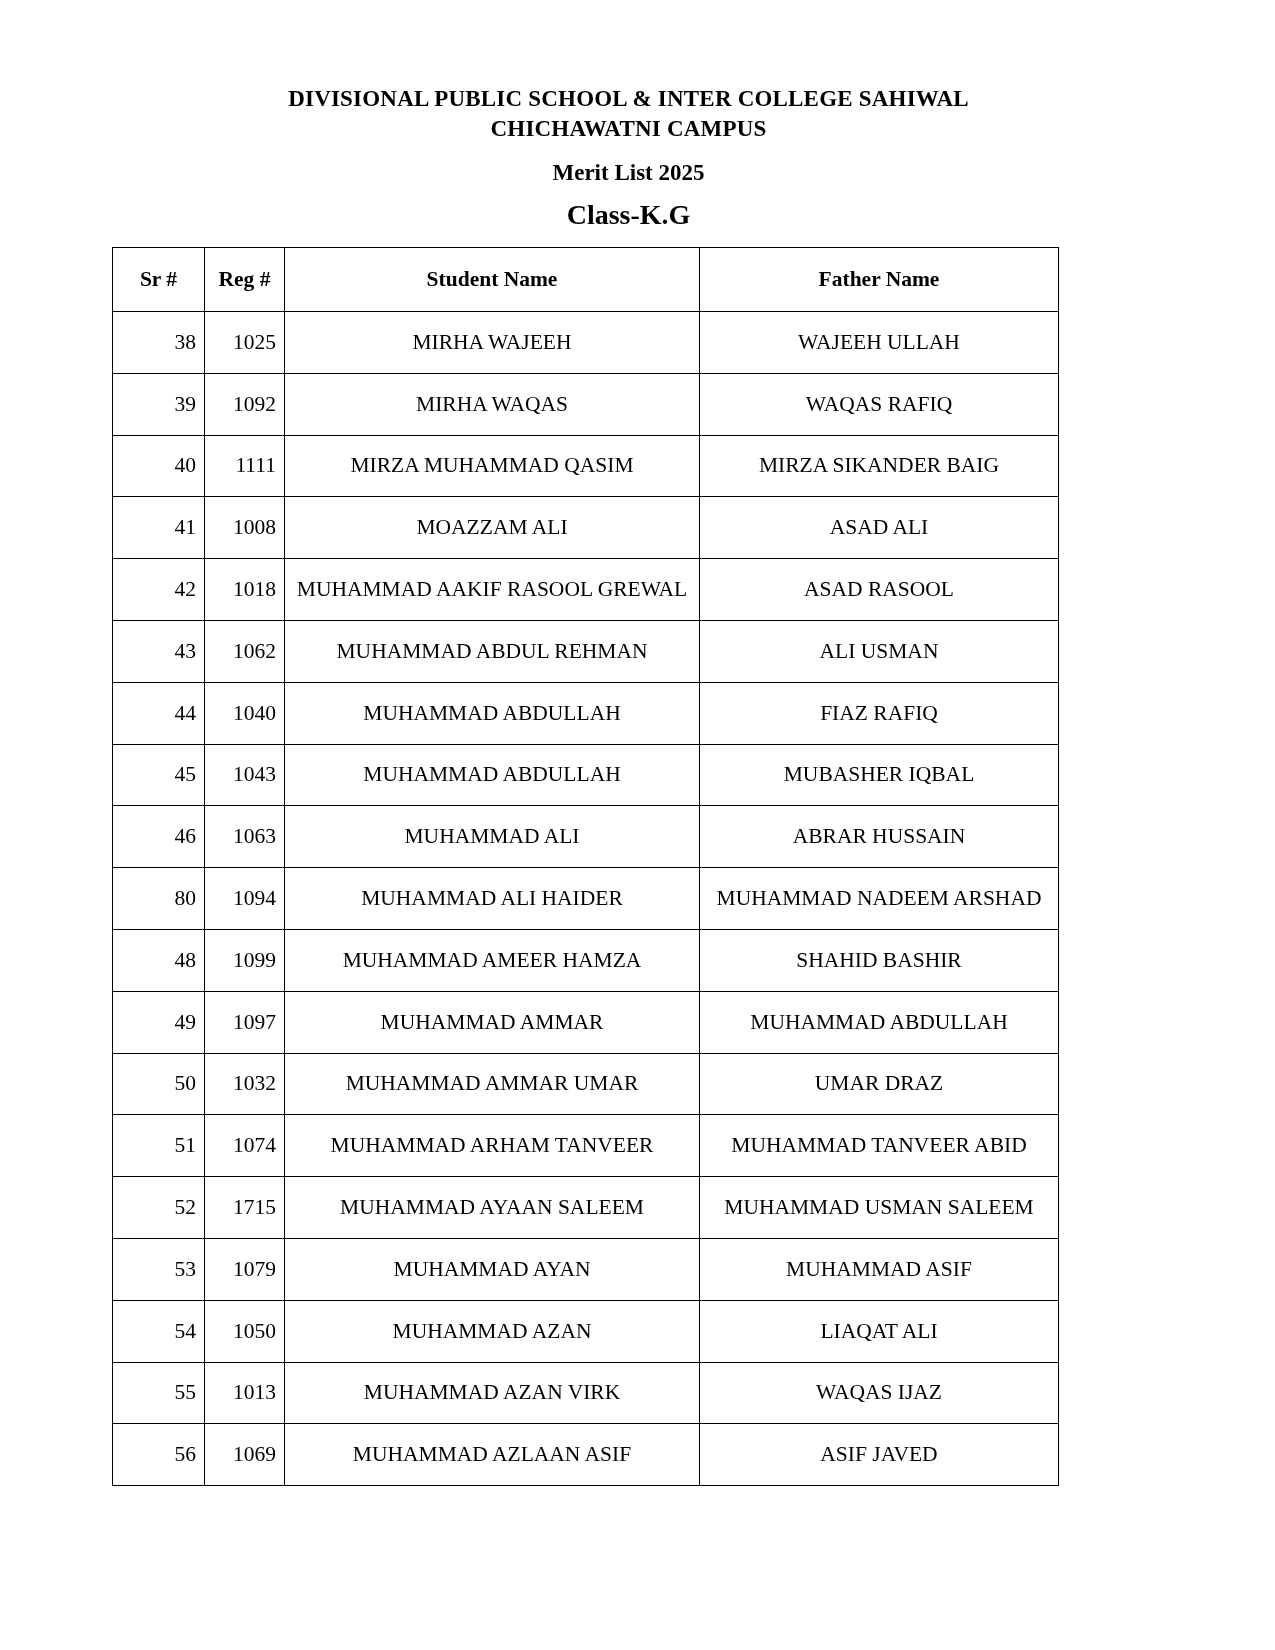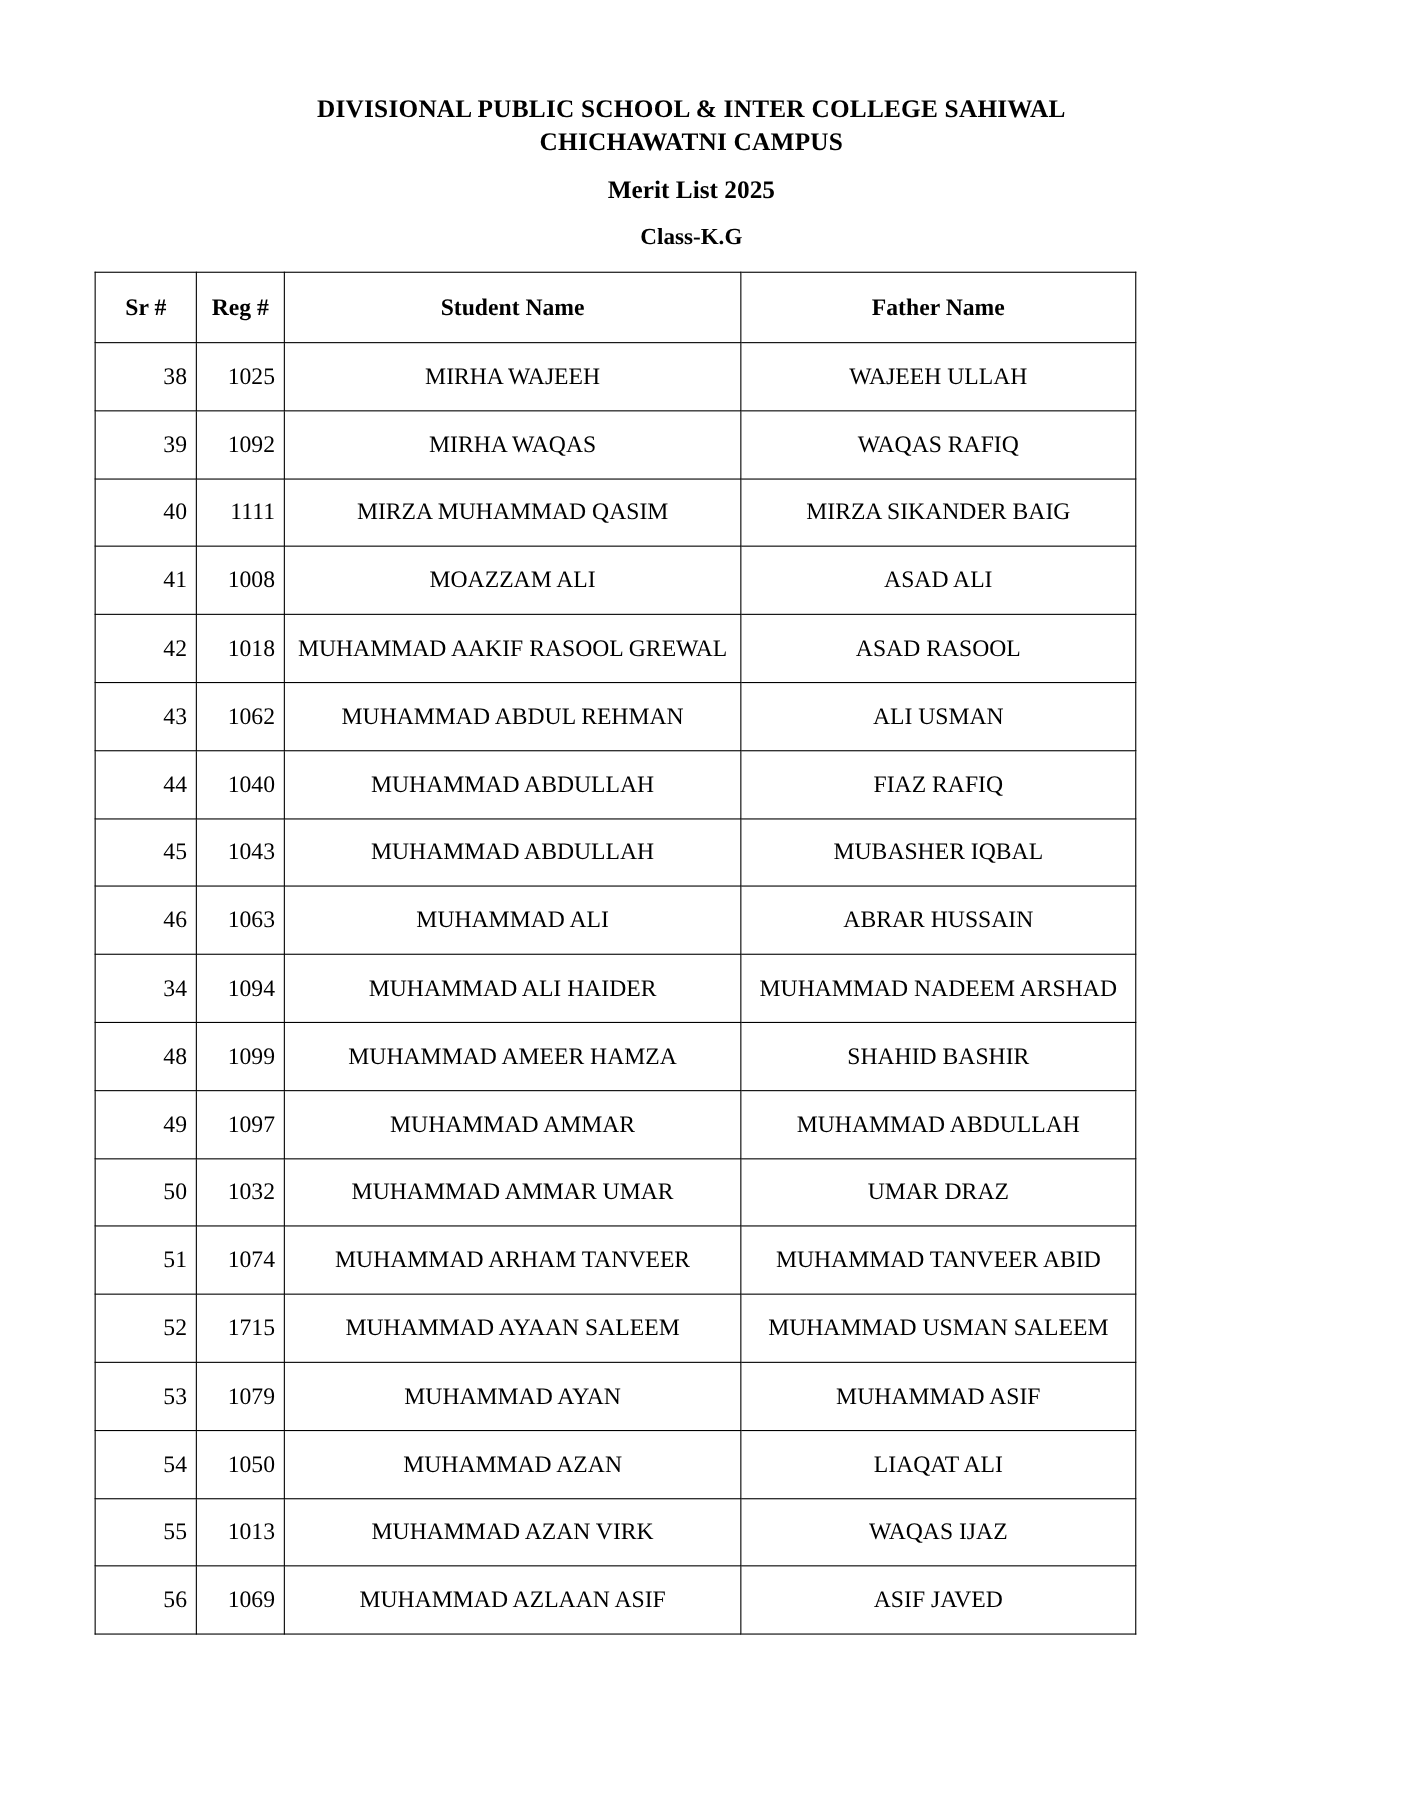--- a/index.html
+++ b/index.html
@@ -33,29 +33,29 @@
     line-height: 30px;
     letter-spacing: 0.2px;
   }
   .subtitle {
     font-size: 23px;
     font-weight: bold;
     line-height: 26px;
     margin-top: 16px;
   }
   .class-line {
-    font-size: 21px;
+    font-size: 28px;
     font-weight: bold;
     line-height: 26px;
     margin-top: 16px;
   }
 
   .table-wrap {
     margin-top: 19px;
-    padding-left: 86px;
+    padding-left: 112px;
   }
 
   table.merit {
     border-collapse: collapse;
     table-layout: fixed;
     width: 946px;
     border: 1.6px solid #000;
   }
   table.merit td,
   table.merit th {
@@ -164,21 +164,21 @@
             <td class="c-left">MUHAMMAD ABDULLAH</td>
             <td class="c-left">MUBASHER IQBAL</td>
           </tr>
           <tr>
             <td class="c-center">46</td>
             <td class="c-center">1063</td>
             <td class="c-left">MUHAMMAD ALI</td>
             <td class="c-left">ABRAR HUSSAIN</td>
           </tr>
           <tr>
-            <td class="c-center">34</td>
+            <td class="c-center">80</td>
             <td class="c-center">1094</td>
             <td class="c-left">MUHAMMAD ALI HAIDER</td>
             <td class="c-left">MUHAMMAD NADEEM ARSHAD</td>
           </tr>
           <tr>
             <td class="c-center">48</td>
             <td class="c-center">1099</td>
             <td class="c-left">MUHAMMAD AMEER HAMZA</td>
             <td class="c-left">SHAHID BASHIR</td>
           </tr>

